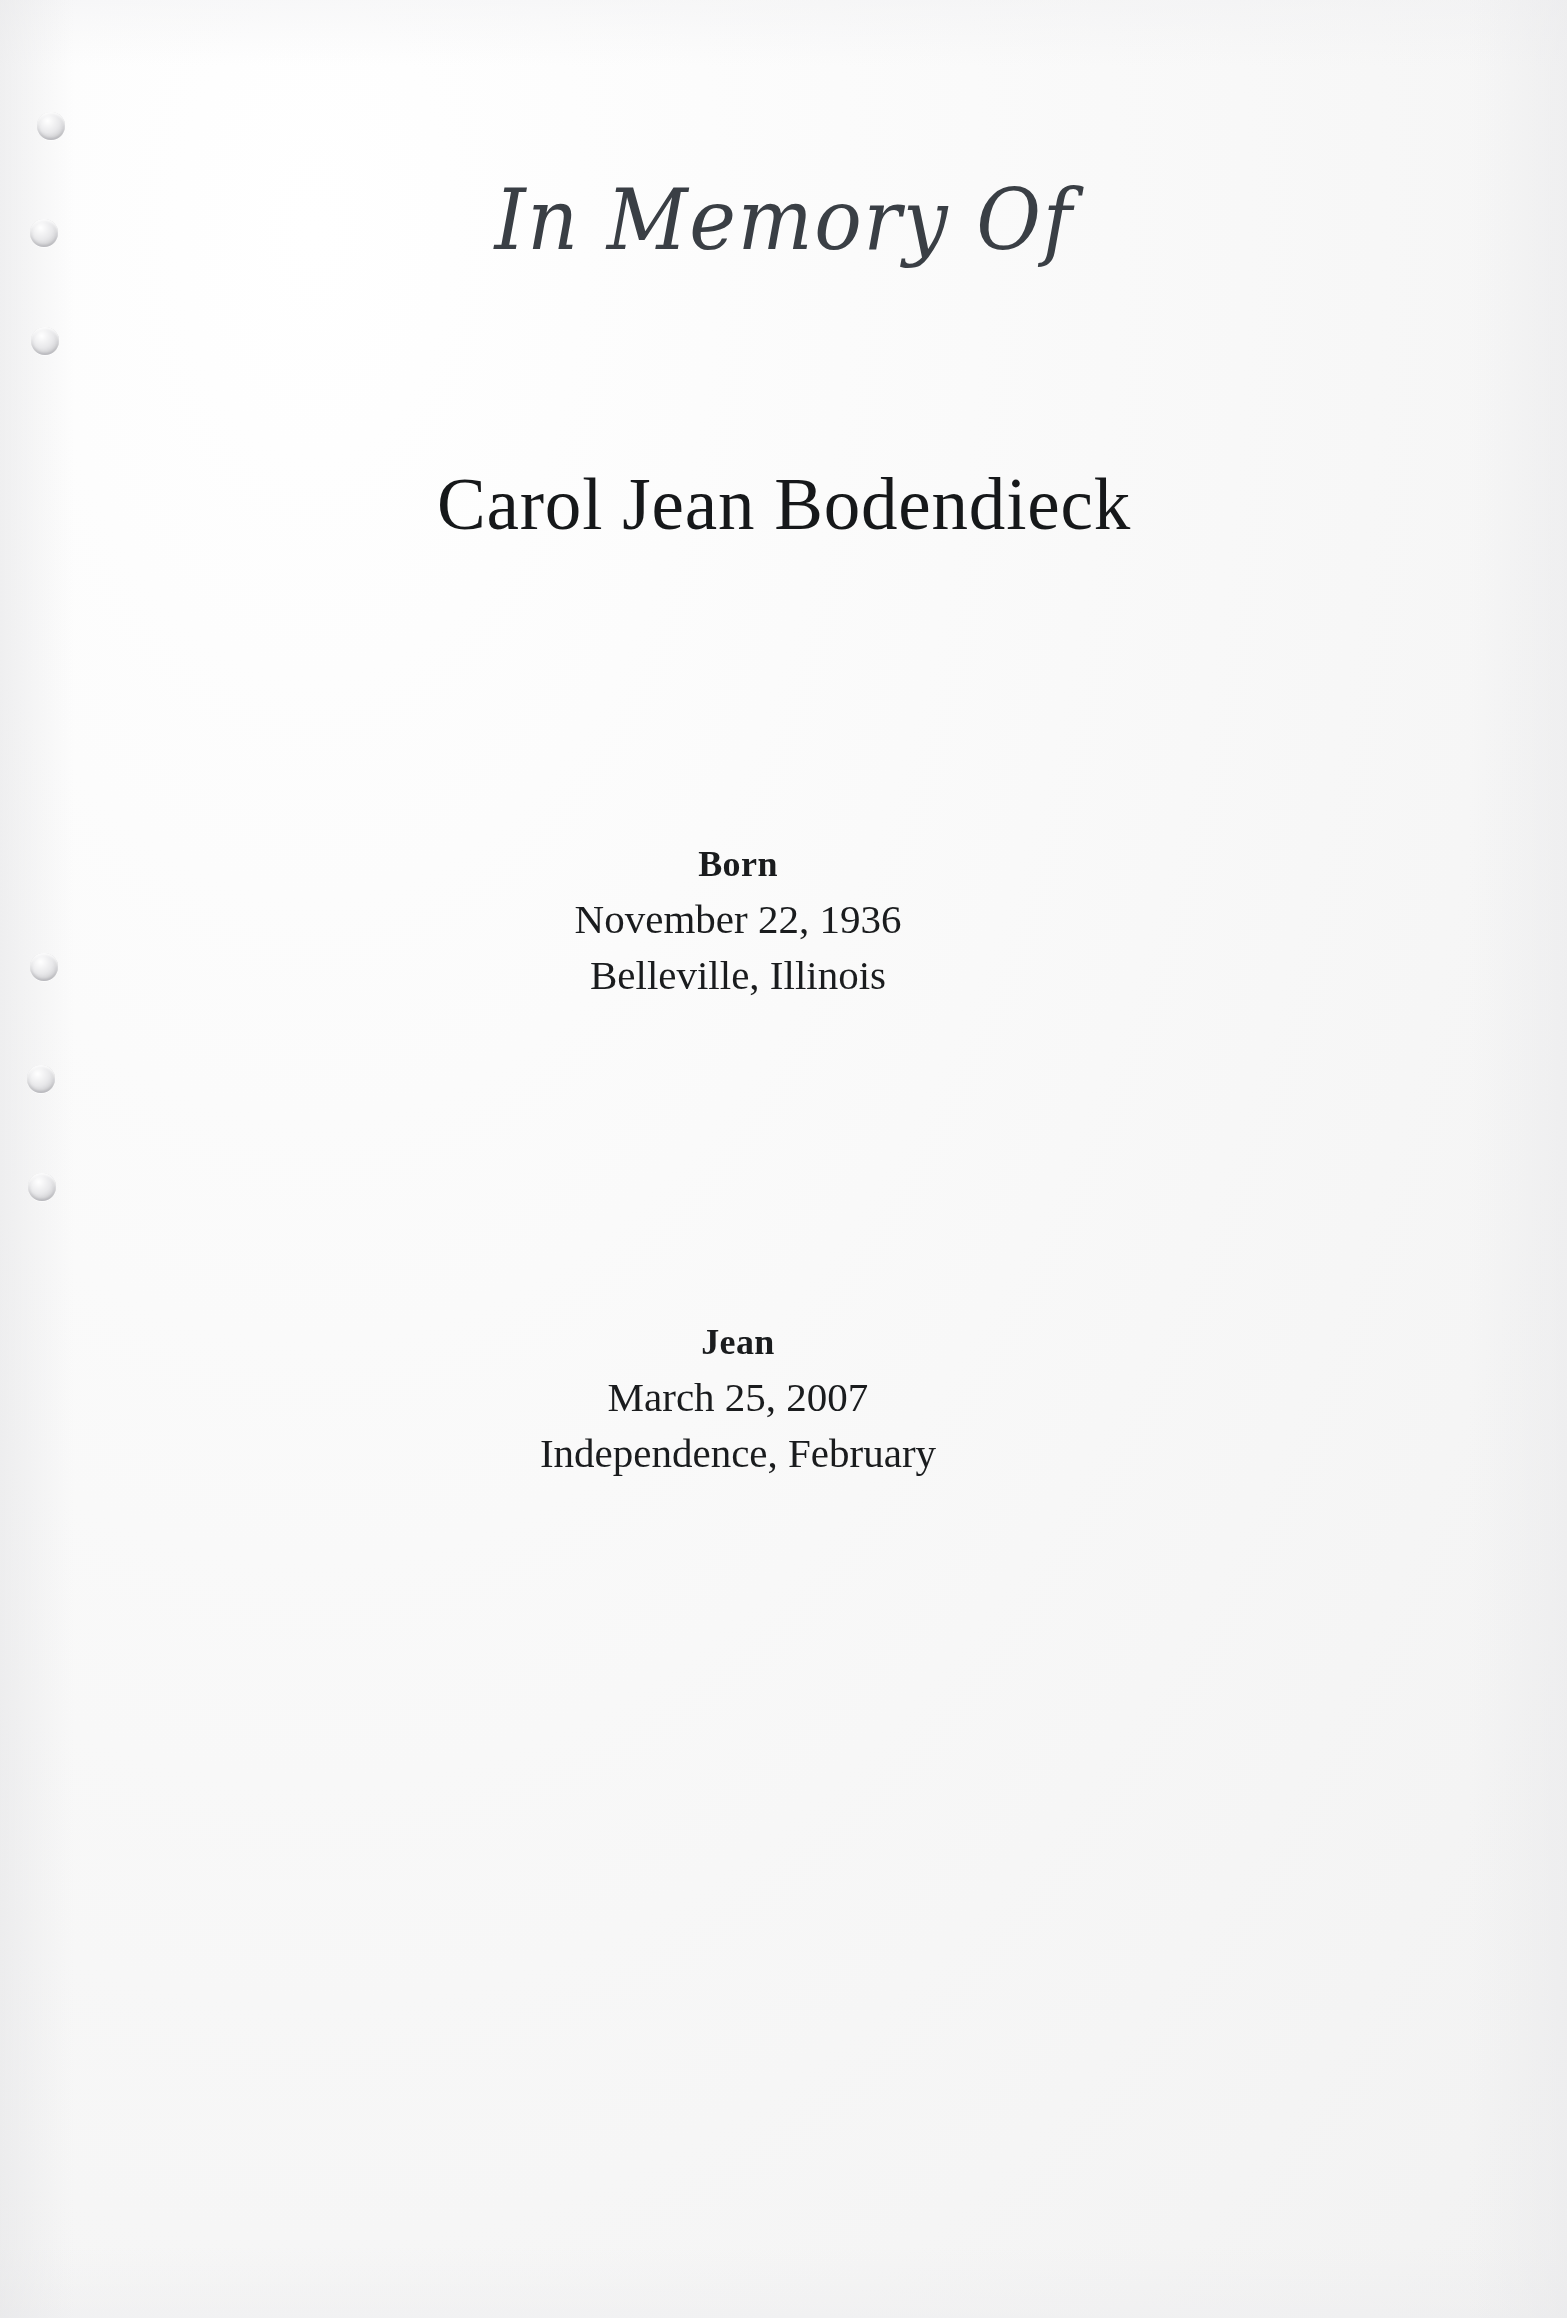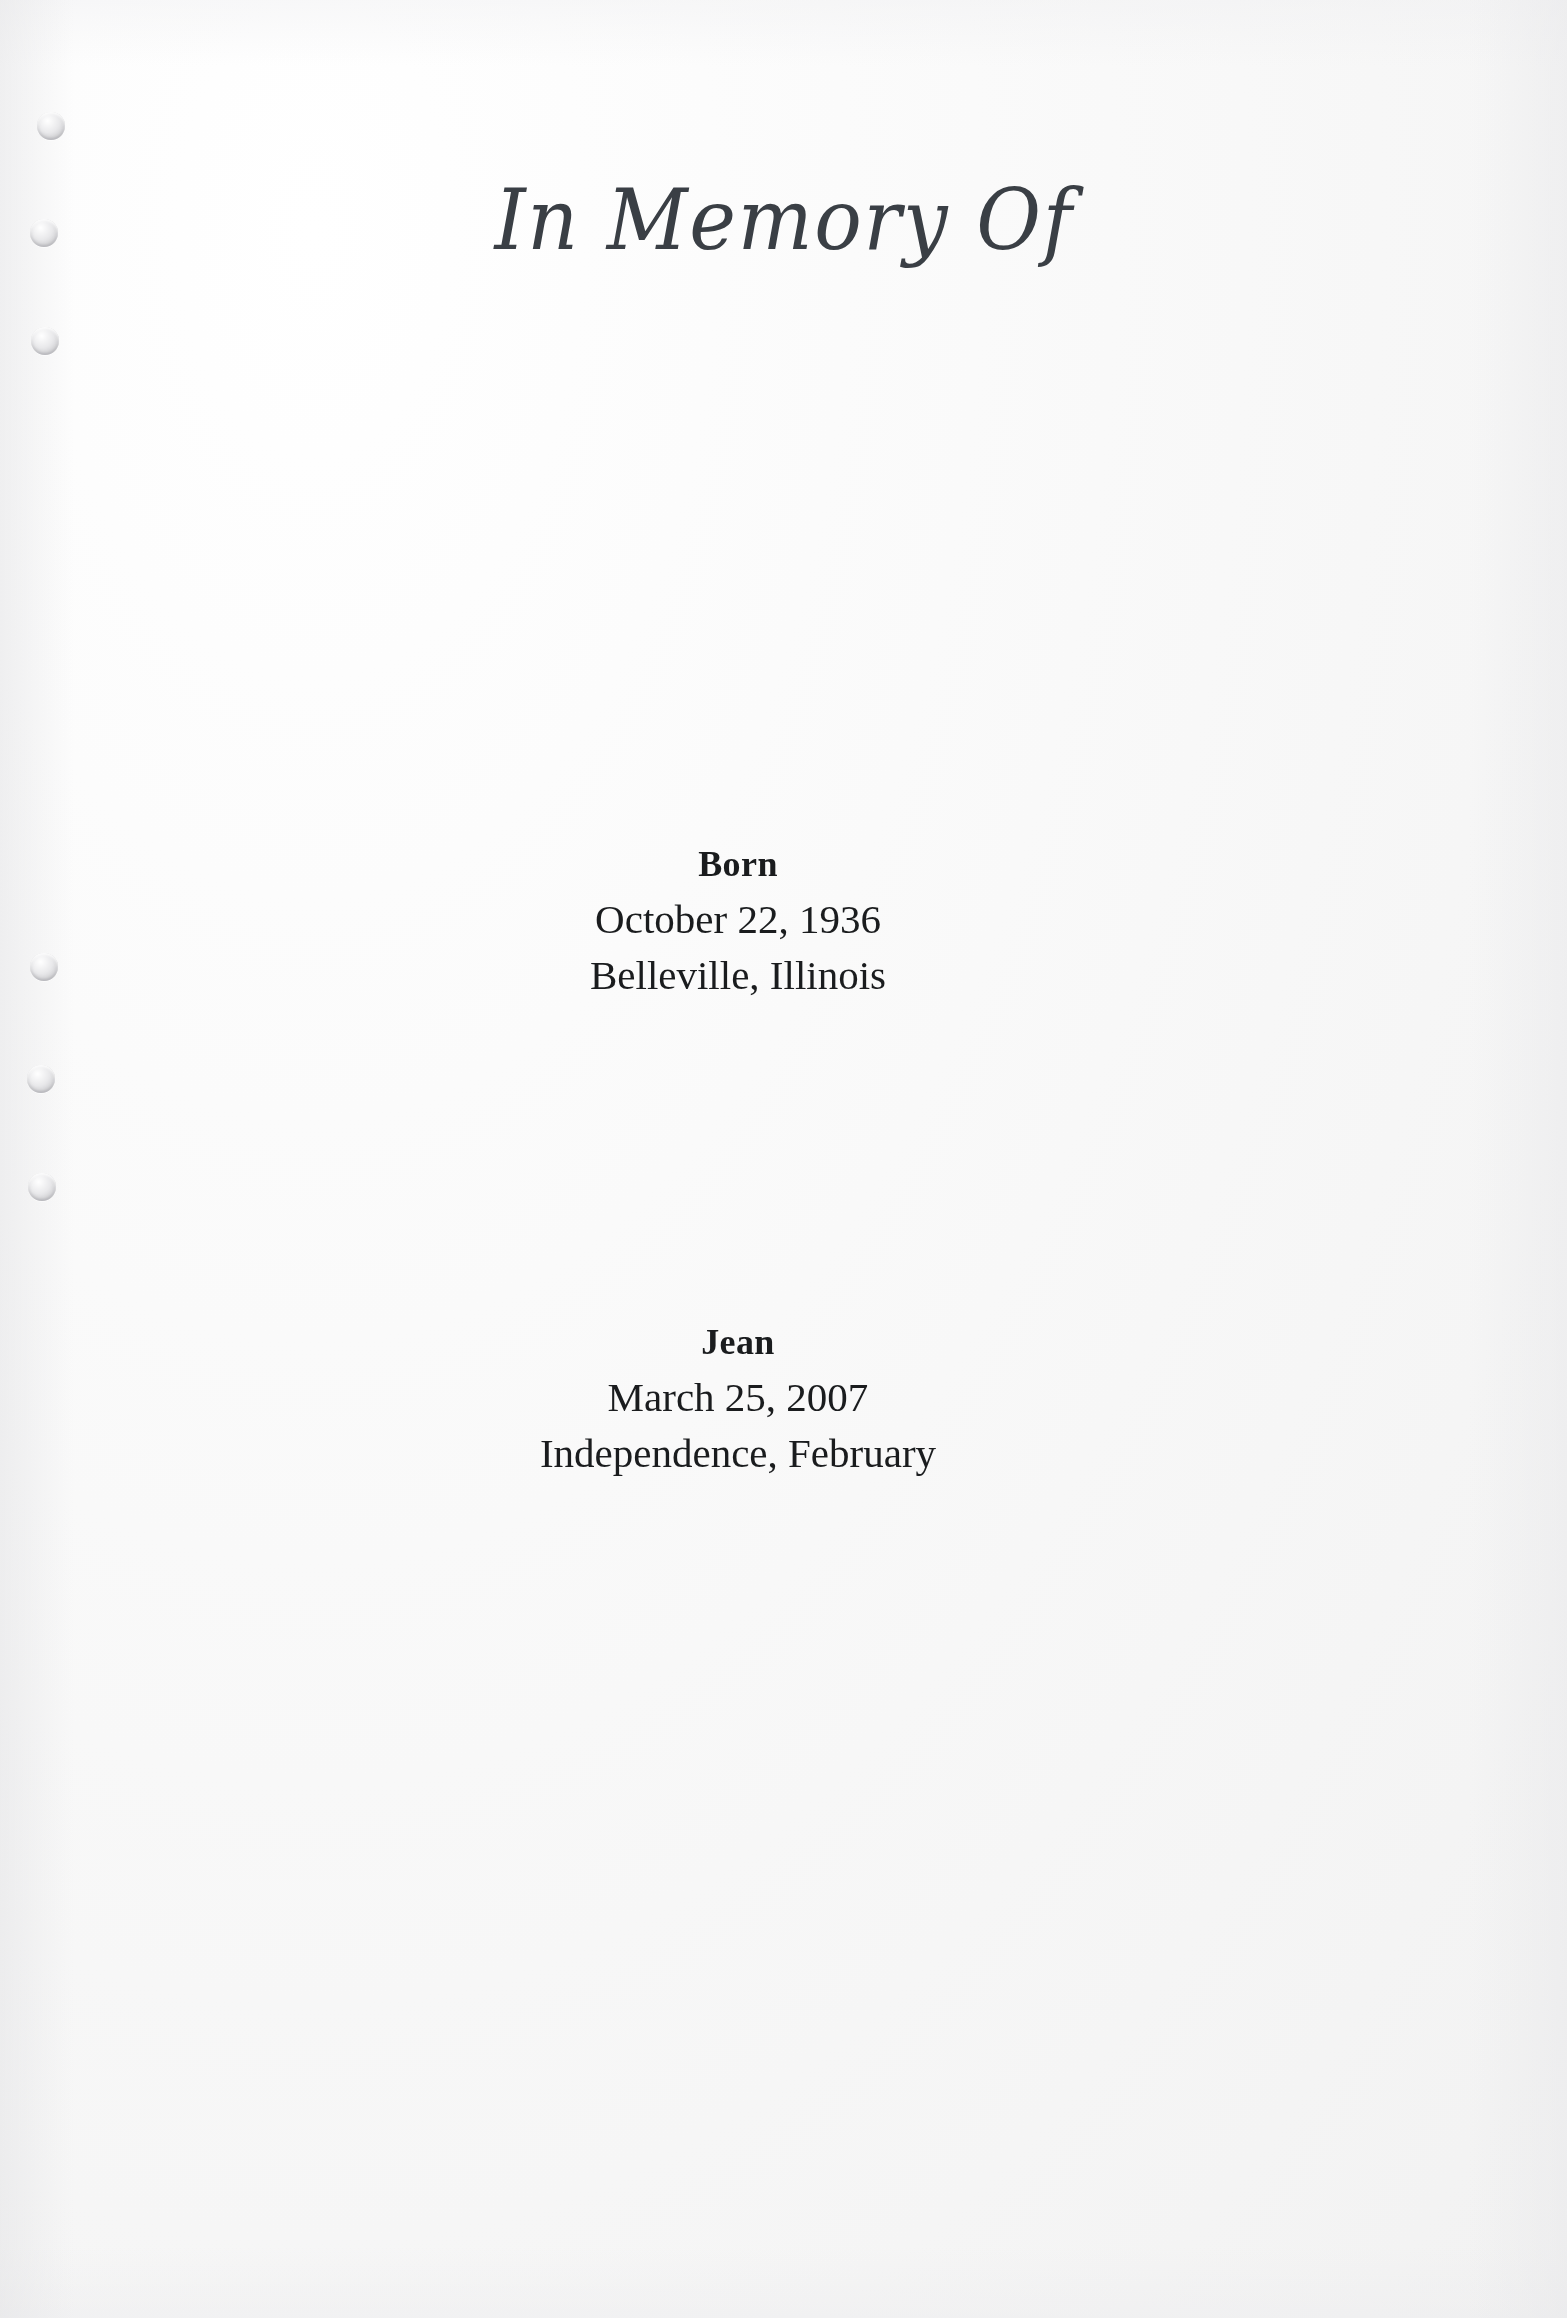--- a/index.html
+++ b/index.html
@@ -119,24 +119,25 @@
     <div class="hole" style="left:31px;  top:327px;"></div>
     <div class="hole" style="left:30px;  top:953px;"></div>
     <div class="hole" style="left:26.5px;  top:1065px;"></div>
     <div class="hole" style="left:28px;  top:1173px;"></div>
   </div>
 
   <div class="content">
 
     <div class="memory-line">In Memory Of</div>
 
+    <div class="deceased-name">Carol Jean Bodendieck</div>
 
     <div class="block block-born">
       <div class="block-label">Born</div>
-      <div class="block-date">October 22, 1936</div>
+      <div class="block-date">November 22, 1936</div>
       <div class="block-place">Belleville, Illinois</div>
     </div>
 
     <div class="block block-died">
       <div class="block-label">Jean</div>
       <div class="block-date">March 25, 2007</div>
       <div class="block-place">Independence, February</div>
     </div>
 
   </div>

